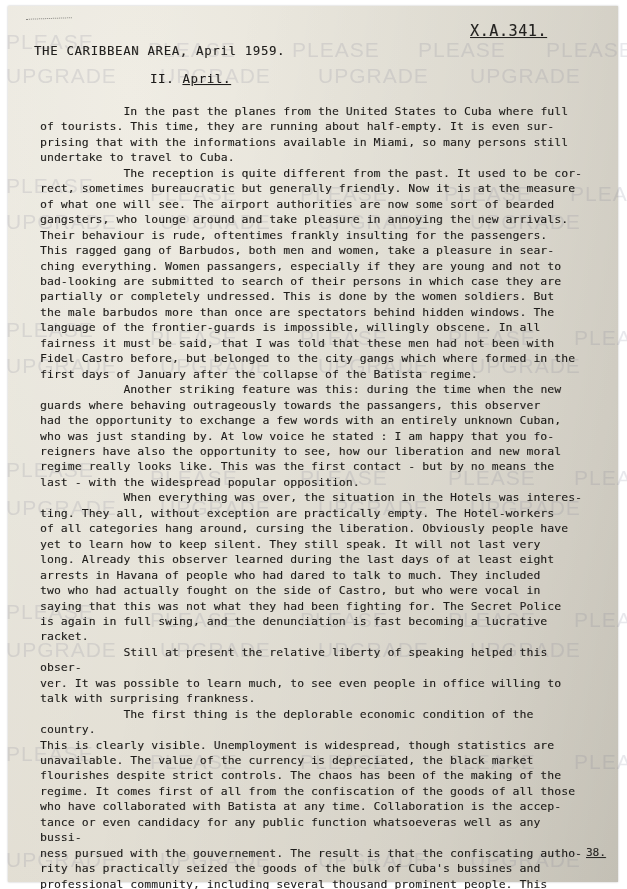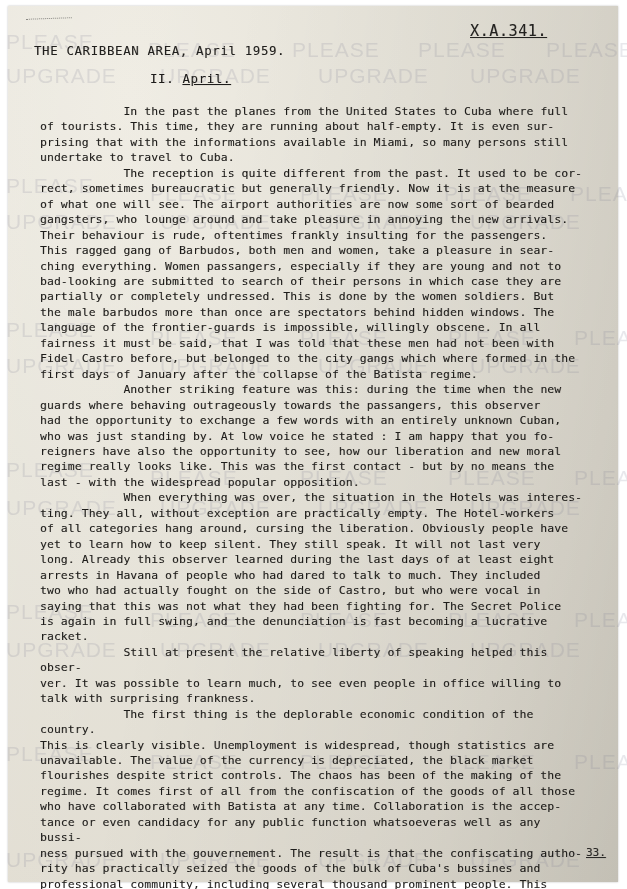--- a/index.html
+++ b/index.html
@@ -252,15 +252,15 @@
 tance or even candidacy for any public function whatsoeveras well as any bussi-
 ness pursued with the gouvernement. The result is that the confiscating autho-
 rity has practically seized the goods of the bulk of Cuba's bussines and
 professional community, including several thousand prominent people. This
 seizure on a scale hitherto without comparison in the non-communist world
 has virtually paralizedthe whole economy of the country. Even to the smallest
 rural hamlet. Graft is setting in already, the more so as those proved inno-
 cent will have to pay the cost of the procedure, a cost freely to be estab-
 l shed by tze Commissions themselves. This will lead to measures tantamount</div>
 
-    <div class="pageno">33.</div>
+    <div class="pageno">38.</div>
   </div>
 </div>
 
 </body></html>

